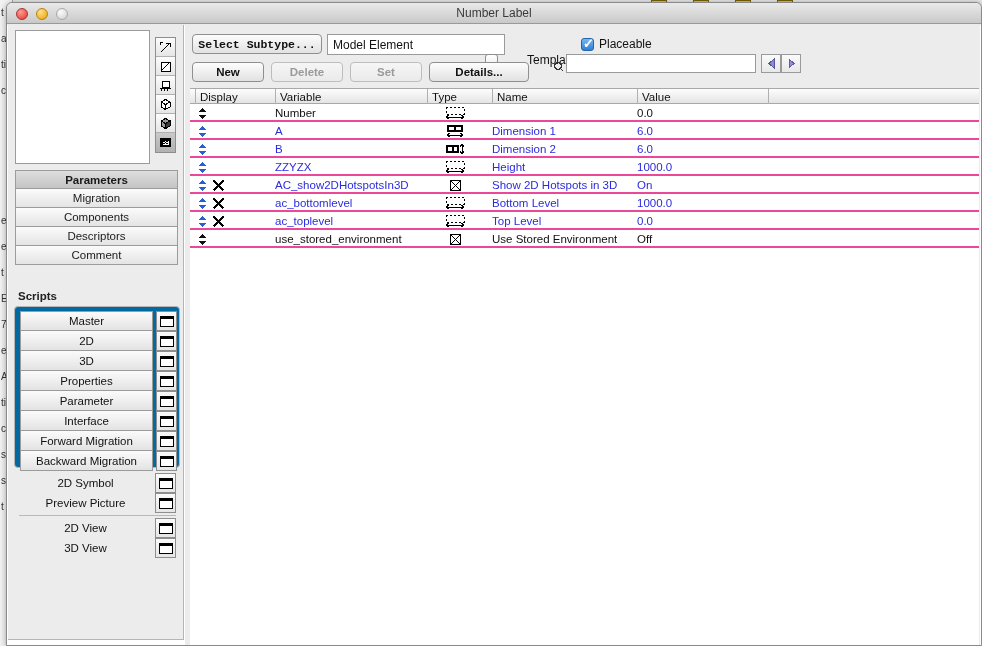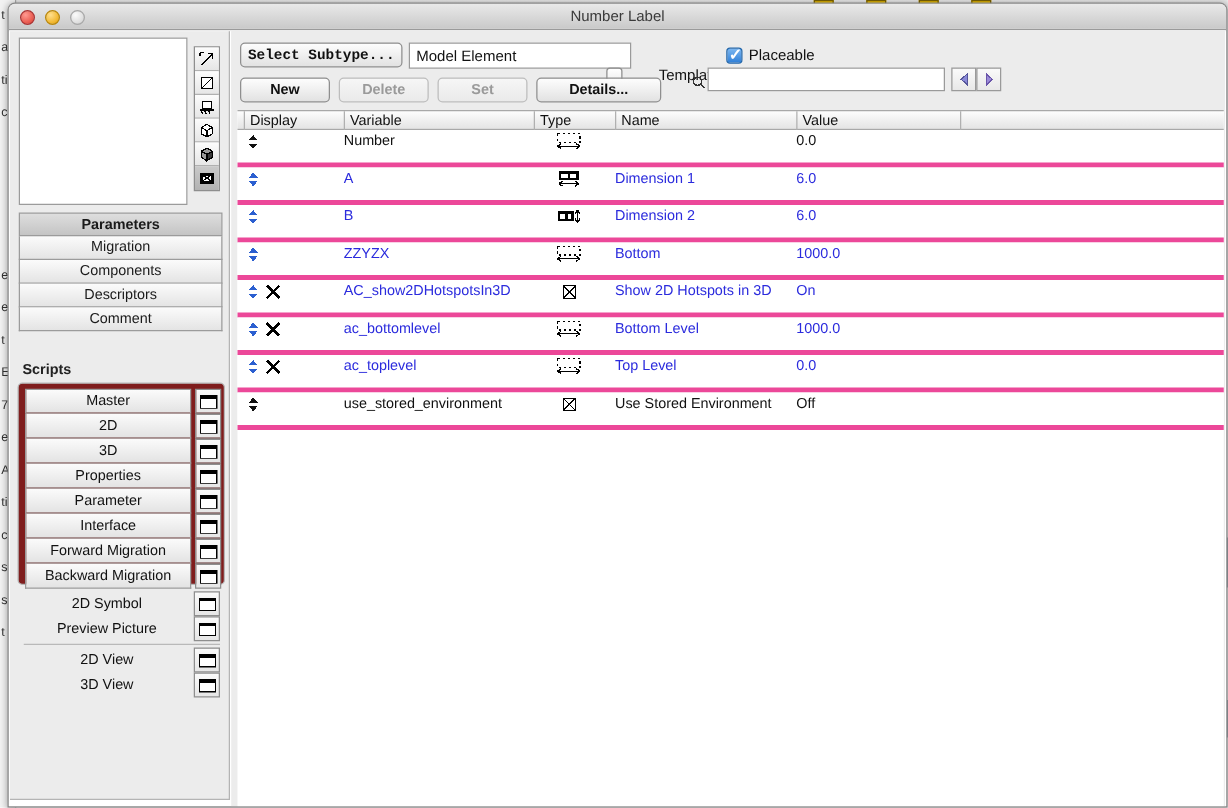--- a/index.html
+++ b/index.html
@@ -96,21 +96,21 @@
   }
   .tab-btn.first { border-top: 1px solid #9b9b9b; }
   .tab-btn.selected { background: linear-gradient(#dedede, #c4c4c4); font-weight: bold; }
 
   #scripts-label {
     position: absolute; left: 10px; top: 265px;
     font-size: 11.5px; font-weight: bold; color: #222;
   }
   #scripts-group {
     position: absolute; left: 6px; top: 281px; width: 166px; height: 162px;
-    border: 1px solid #b6b6b6; border-radius: 4px; background: #7f1d1d;
+    border: 1px solid #b6b6b6; border-radius: 4px; background: #0369a1;
   }
   .script-row { position: absolute; left: 5px; width: 157px; height: 20px; }
   .script-name {
     position: absolute; left: 0; top: 0; width: 133px; height: 20px;
     background: linear-gradient(#fbfbfb, #e3e3e3);
     border: 1px solid #9b9b9b; border-top: none;
     font-size: 11.5px; color: #111;
     display: flex; align-items: center; justify-content: center;
   }
   .script-row.first .script-name { border-top: 1px solid #9b9b9b; }
@@ -191,22 +191,22 @@
     border-top: 1px solid #a8a8a8; border-bottom: 1px solid #a8a8a8;
   }
   #thead .th {
     position: absolute; top: 0; height: 15px;
     font-size: 11.5px; color: #111;
     display: flex; align-items: center;
     padding-left: 4px;
     border-left: 1px solid #b0b0b0;
   }
   .trow {
-    position: relative; height: 30px;
-    border-bottom: 4px solid #ec4899;
+    position: relative; height: 18px;
+    border-bottom: 2px solid #ec4899;
     background: #ffffff;
   }
   .cell {
     position: absolute; top: 0; height: 18px;
     font-size: 11.5px;
     display: flex; align-items: center;
   }
   .cell.blue { color: #2b2bdd; }
   .cell.black { color: #111111; }
 
@@ -590,21 +590,21 @@
                 <path d="M4.5 12 L8 8 L1 8 Z" fill="#2b5fd0"></path>
               </svg>
           </div>
           <div class="cell blue" style="left:85px;width:152px">ZZYZX</div>
           <div class="cell" style="left:250px;width:30px;justify-content:center">
             <svg width="22" height="14" viewBox="0 0 22 14">
                 <rect x="2" y="1" width="18" height="7" fill="none" stroke="#000" stroke-dasharray="2 2"></rect>
                 <path d="M2 11 h18 M2 11 l3 -2 M2 11 l3 2 M20 11 l-3 -2 M20 11 l-3 2" stroke="#000" fill="none"></path>
               </svg>
           </div>
-          <div class="cell blue" style="left:302px;width:145px">Bottom</div>
+          <div class="cell blue" style="left:302px;width:145px">Height</div>
           <div class="cell blue" style="left:447px;width:131px">1000.0</div>
         </div>
 
         <div class="trow">
           <div class="cell" style="left:4px;width:16px;justify-content:center">
             <svg width="9" height="13" viewBox="0 0 9 13">
                 <path d="M4.5 1 L8 5 L1 5 Z" fill="#2b5fd0"></path>
                 <path d="M4.5 12 L8 8 L1 8 Z" fill="#2b5fd0"></path>
               </svg>
           </div>

